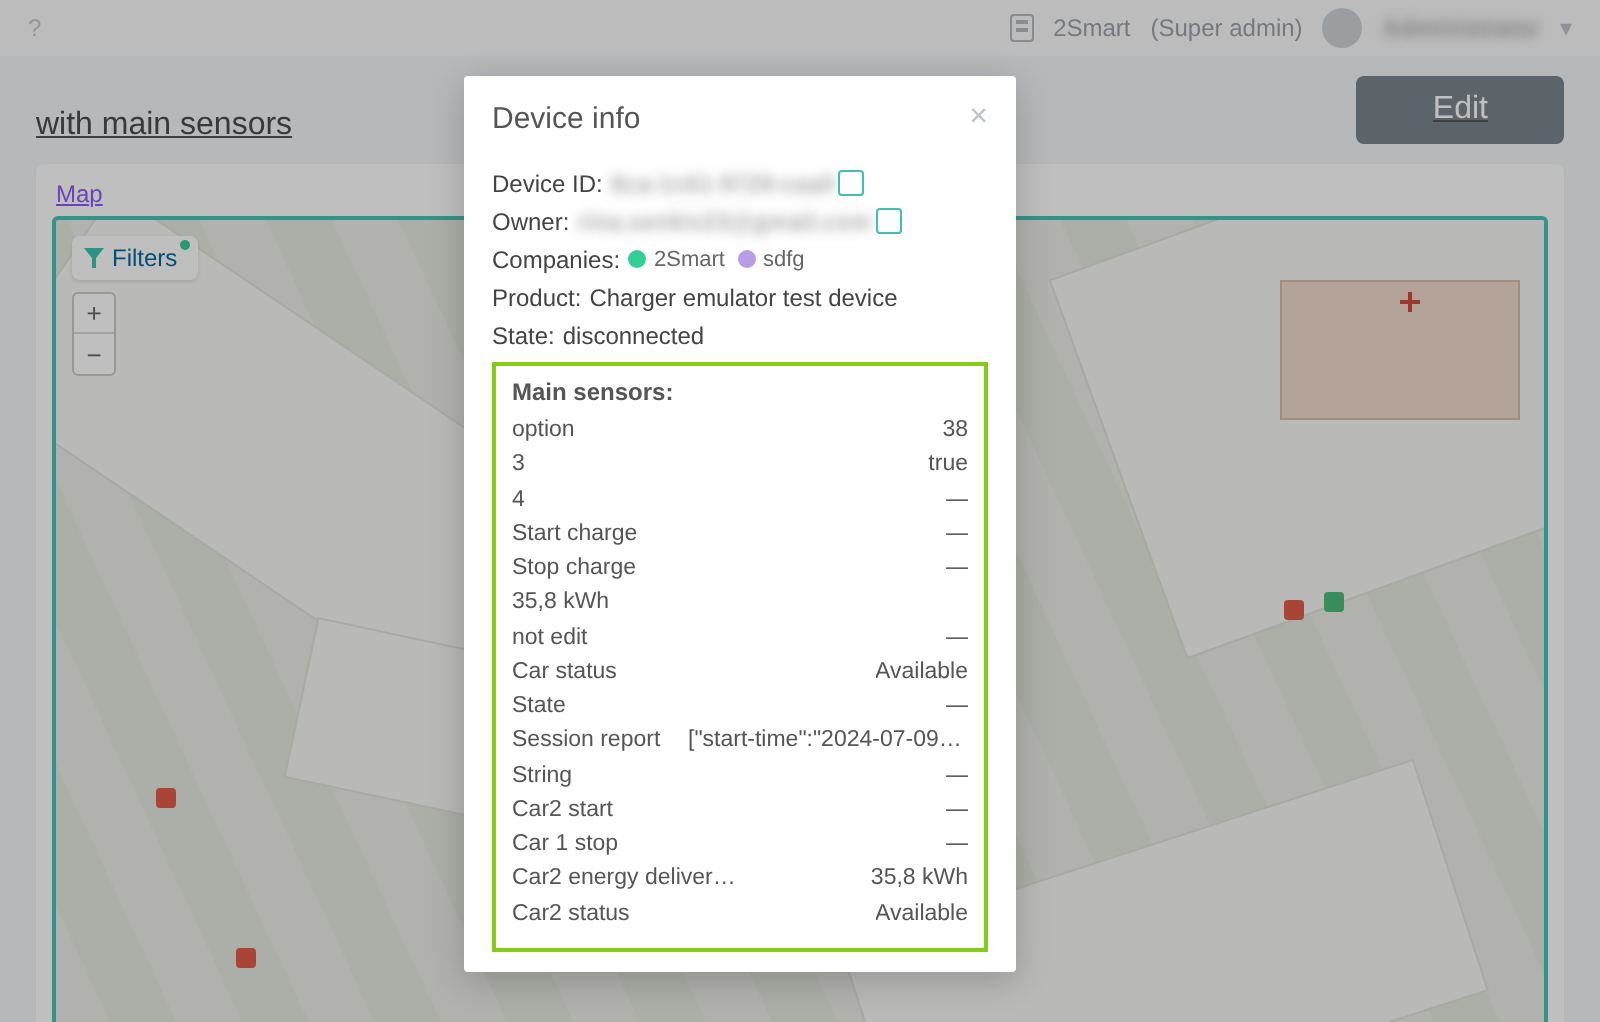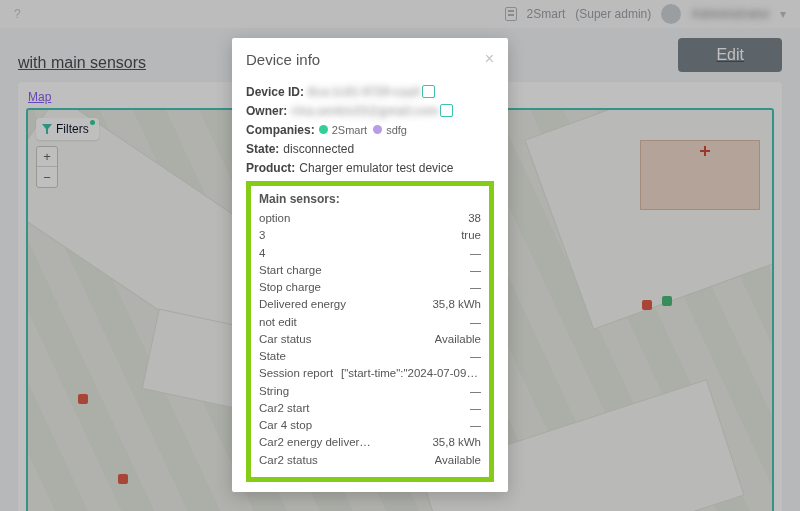--- a/index.html
+++ b/index.html
@@ -34,46 +34,46 @@
 .road { position: absolute; background: #f7f8f5; box-shadow: 0 0 0 1px #e0e2da; }
 .r1 { left: -30px; top: 60px; width: 300px; height: 120px; transform: rotate(34deg); }
 .r2 { left: 120px; top: 230px; width: 300px; height: 80px; transform: rotate(12deg); }
 .r3 { right: -40px; top: -20px; width: 260px; height: 200px; transform: rotate(-20deg); }
 .r4 { right: 40px; bottom: -20px; width: 300px; height: 120px; transform: rotate(-18deg); }
 
 .zoom { position: absolute; left: 8px; top: 36px; width: 22px; background: #fff; border: 1px solid #c9ccc4; border-radius: 3px; display: flex; flex-direction: column; }
 .zoom button { border: none; background: transparent; height: 20px; color: #666; font-size: 13px; cursor: pointer; }
 .zoom button:first-child { border-bottom: 1px solid #d8dbd3; }
 
-.filters { position: absolute; left: 8px; top: 8px; background: #fff; border-radius: 4px; padding: 4px 10px 4px 6px; color: #0f172a; display: flex; align-items: center; gap: 4px; font-size: 12px; box-shadow: 0 1px 2px rgba(0,0,0,.1); cursor: pointer; }
+.filters { position: absolute; left: 8px; top: 8px; background: #fff; border-radius: 4px; padding: 4px 10px 4px 6px; color: #0369a1; display: flex; align-items: center; gap: 4px; font-size: 12px; box-shadow: 0 1px 2px rgba(0,0,0,.1); cursor: pointer; }
 .filters .dot { position: absolute; right: 4px; top: 2px; width: 5px; height: 5px; border-radius: 50%; background: #33cf97; }
 .funnel { width: 10px; height: 10px; display: inline-block; background: #3fc0b0; clip-path: polygon(0 0, 100% 0, 60% 50%, 60% 100%, 40% 100%, 40% 50%); }
 
 .poi { position: absolute; width: 10px; height: 10px; background: #e05c4a; border-radius: 2px; }
 .poi.green { background: #4dbb7a; }
 .hospital { position: absolute; right: 12px; top: 30px; width: 120px; height: 70px; background: #efdacb; border: 1px solid #d9bca6; }
 .cross { position: absolute; right: 62px; top: 36px; width: 10px; height: 10px; background: #d04a3a; clip-path: polygon(40% 0,60% 0,60% 40%,100% 40%,100% 60%,60% 60%,60% 100%,40% 100%,40% 60%,0 60%,0 40%,40% 40%); }
 
 
 .overlay { position: absolute; inset: 0; background: rgba(0,0,0,.25); }
 .modal { position: absolute; left: 232px; top: 38px; width: 276px; background: #fff; border-radius: 2px; box-shadow: 0 4px 18px rgba(0,0,0,.2); }
 .modal-head { display: flex; align-items: center; padding: 12px 14px 10px; }
 .modal-title { font-size: 15px; color: #555; font-weight: 500; }
 .modal-close { margin-left: auto; color: #bfc3c8; font-size: 16px; cursor: pointer; background: none; border: none; }
 .modal-body { padding: 2px 14px 10px; }
 .field { margin: 5px 0; font-size: 12px; color: #444; display: flex; align-items: center; gap: 4px; flex-wrap: wrap; }
-.field b { font-weight: 700; color: #444; }
+.field b { font-weight: 400; color: #444; }
 .copy-ic { width: 11px; height: 11px; border: 1px solid #3fc0b0; border-radius: 2px; display: inline-block; position: relative; }
 .copy-ic::after { content: ""; position: absolute; left: -3px; top: -3px; width: 11px; height: 11px; border: 1px solid #3fc0b0; border-radius: 2px; background: #fff; }
 .chip { display: inline-flex; align-items: center; gap: 4px; margin-right: 6px; font-size: 11px; color: #666; }
 .chip .c { width: 9px; height: 9px; border-radius: 50%; }
 .c-green { background: #33cf97; }
 .c-purple { background: #b99be6; }
 
-.sensors { margin-top: 6px; border: 5px solid #84cc16; padding: 6px 8px 8px; }
+.sensors { margin-top: 6px; border: 2px solid #84cc16; padding: 6px 8px 8px; }
 .sensors .hdr { font-weight: 700; font-size: 12px; margin-bottom: 4px; }
 .srow { display: flex; font-size: 11.5px; color: #555; line-height: 1.5; }
 .srow .k { flex: 1; white-space: nowrap; overflow: hidden; text-overflow: ellipsis; }
 .srow .v { text-align: right; max-width: 140px; white-space: nowrap; overflow: hidden; text-overflow: ellipsis; }
 </style>
 </head>
 <body>
 
 <div class="topbar">
   <div class="left">?</div>
@@ -138,26 +138,26 @@
       <b>Companies:</b>
       <span id="companies-mount"><span class="chip">
             <span class="c c-green"></span>
             <span>2Smart</span>
           </span><span class="chip">
             <span class="c c-purple"></span>
             <span>sdfg</span>
           </span></span>
     </div>
     <div class="field">
+      <b>Product:</b>
+      <span>Charger emulator test device</span>
+    </div>
+    <div class="field">
       <b>State:</b>
       <span>disconnected</span>
-    </div>
-    <div class="field">
-      <b>Product:</b>
-      <span>Charger emulator test device</span>
     </div>
     <div class="sensors">
       <div class="hdr">Main sensors:</div>
       <div id="sensors-mount">
           <div class="srow">
             <span class="k">option</span>
             <span class="v">38</span>
           </div>
           <div class="srow">
             <span class="k">3</span>
@@ -169,21 +169,20 @@
           </div>
           <div class="srow">
             <span class="k">Start charge</span>
             <span class="v">—</span>
           </div>
           <div class="srow">
             <span class="k">Stop charge</span>
             <span class="v">—</span>
           </div>
           <div class="srow">
-            <span class="k">Delivered energy</span>
             <span class="v">35,8 kWh</span>
           </div>
           <div class="srow">
             <span class="k">not edit</span>
             <span class="v">—</span>
           </div>
           <div class="srow">
             <span class="k">Car status</span>
             <span class="v">Available</span>
           </div>
@@ -197,21 +196,21 @@
           </div>
           <div class="srow">
             <span class="k">String</span>
             <span class="v">—</span>
           </div>
           <div class="srow">
             <span class="k">Car2 start</span>
             <span class="v">—</span>
           </div>
           <div class="srow">
-            <span class="k">Car 4 stop</span>
+            <span class="k">Car 1 stop</span>
             <span class="v">—</span>
           </div>
           <div class="srow">
             <span class="k">Car2 energy deliver…</span>
             <span class="v">35,8 kWh</span>
           </div>
           <div class="srow">
             <span class="k">Car2 status</span>
             <span class="v">Available</span>
           </div>

